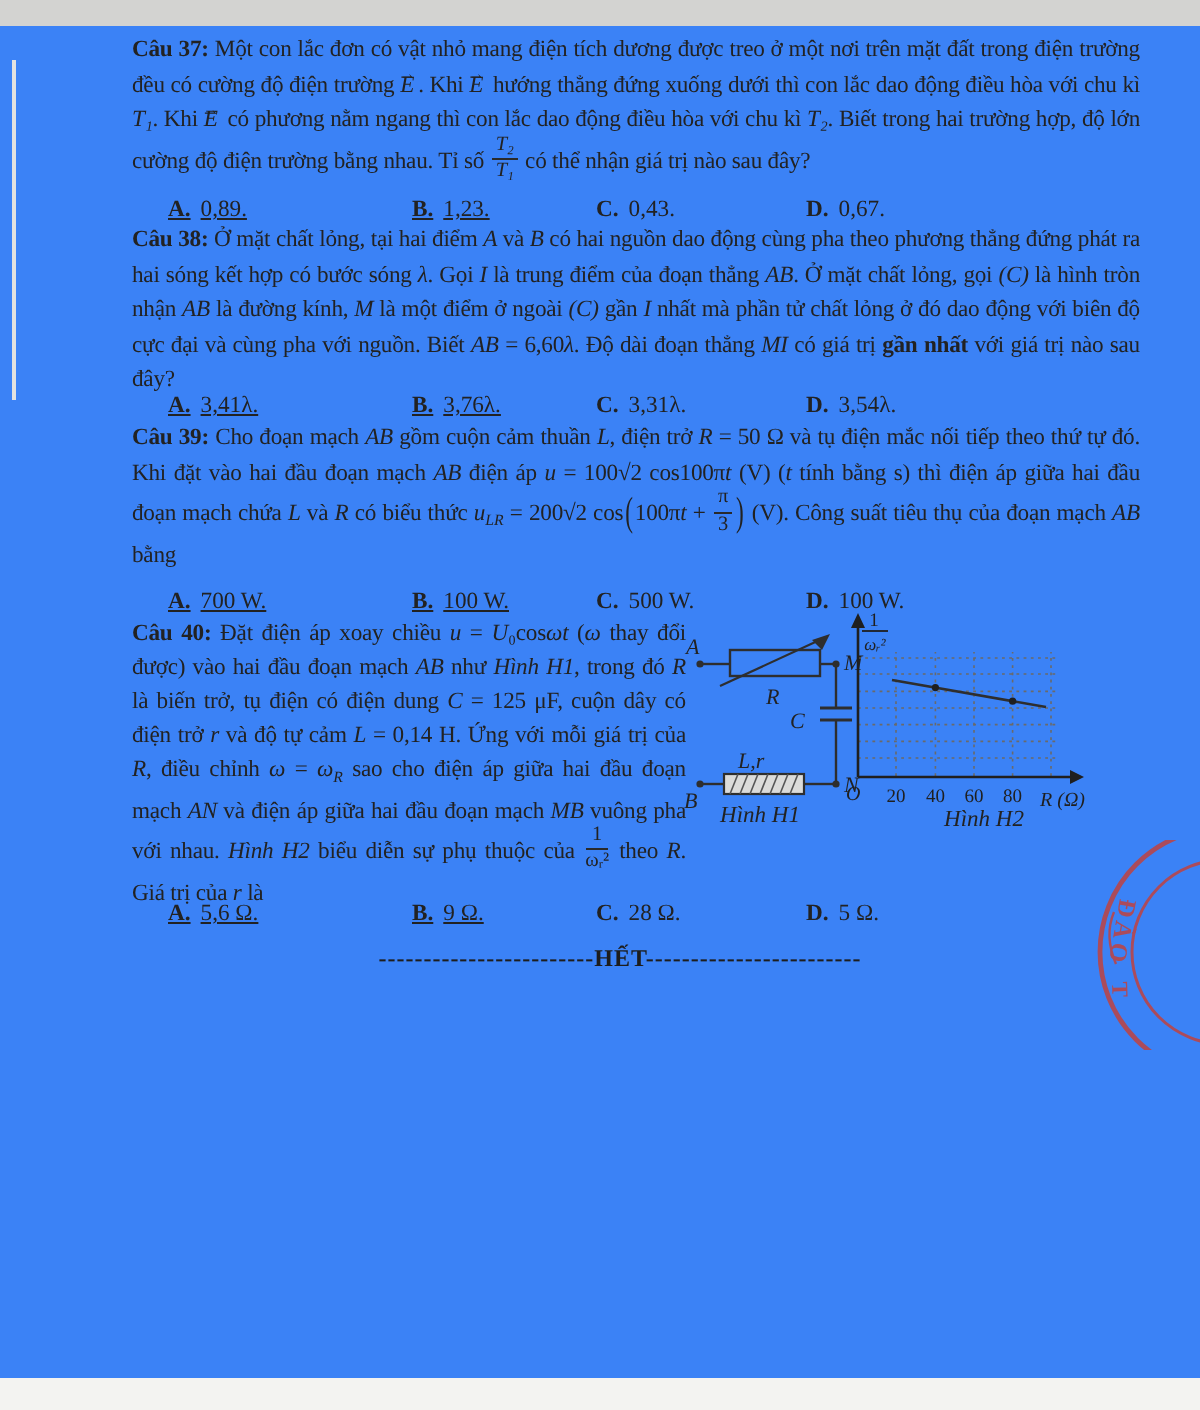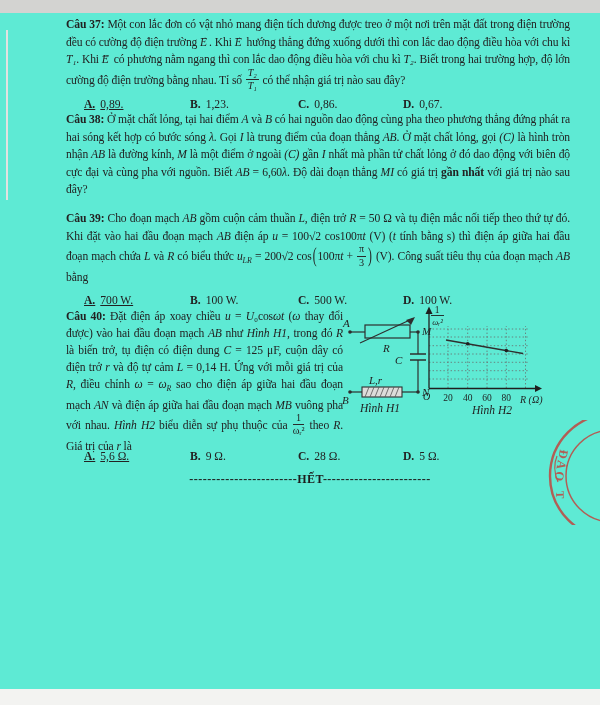--- a/index.html
+++ b/index.html
@@ -1,16 +1,16 @@
 <!DOCTYPE html>
 <html><head>
 <meta charset="utf-8">
 <style>
   html,body{margin:0;padding:0;background:#e9e9e7;}
-  .page{position:relative;width:600px;height:705px;background:#5eead4;overflow:hidden;
+  .page{position:relative;width:600px;height:705px;background:#3b82f6;overflow:hidden;
         font-family:"Liberation Serif","DejaVu Serif",serif;color:#222;}
   .scan-strip-top{position:absolute;left:0;top:0;width:600px;height:13px;background:#d3d3d1;}
   .scan-strip-bottom{position:absolute;left:0;bottom:0;width:600px;height:16px;background:#f3f3f1;}
   .scan-edge-left{position:absolute;left:6px;top:30px;width:2px;height:170px;background:#e2e2e0;}
   .para{position:absolute;left:66px;width:504px;text-align:justify;
         font-size:11.6px;line-height:17.5px;letter-spacing:-0.12px;}
   .para-narrow{width:277px;line-height:17px;}
   .b{font-weight:bold;}
   .i{font-style:italic;}
   .sub{font-size:0.68em;font-style:italic;vertical-align:-0.35em;letter-spacing:0;}
@@ -18,42 +18,48 @@
   .vec::after{content:"⇀";position:absolute;left:0.02em;top:-0.7em;font-size:0.66em;font-style:normal;}
   .frac{display:inline-block;text-align:center;vertical-align:middle;font-size:0.88em;
         line-height:1.05;transform:translateY(-1px);margin:0 1px;}
   .frac .fnum{display:block;border-bottom:1px solid #2a2a2a;padding:0 2px 1px;}
   .frac .fden{display:block;padding-top:1px;}
   .frac.i{font-style:italic;}
   .bigp{display:inline-block;transform:scaleY(1.75);vertical-align:middle;padding:0 1px;}
   .opts{position:absolute;left:66px;width:504px;height:16px;font-size:11.6px;}
   .opt{position:absolute;top:0;white-space:nowrap;}
   .opt .ol{font-weight:bold;margin-right:5px;}
-  .oA{left:18px;text-decoration:underline;} .oB{left:124px;} .oC{left:232px;} .oD{left:337px;}
+  .oA{left:18px;text-decoration:underline;} .oB{left:140px;text-decoration:underline;} .oC{left:232px;} .oD{left:337px;}
   .caption{position:absolute;font-style:italic;font-size:11.5px;text-align:center;}
   .het{position:absolute;left:15px;top:472px;width:590px;text-align:center;
        font-size:12px;font-weight:bold;letter-spacing:0.5px;color:#1d1d1d;}
   svg text{font-family:"Liberation Serif","DejaVu Serif",serif;}
 </style>
 </head>
 <body>
 
 <div class="page">
   <div class="scan-strip-top"></div>
   <div class="scan-edge-left"></div>
 
   <div class="para" style="top:16px;"><span class="b">Câu 37: </span><span>Một con lắc đơn có vật nhỏ mang điện tích dương được treo ở một nơi trên mặt đất trong điện trường đều có cường độ điện trường </span><span class="vec">E</span><span>. Khi </span><span class="vec">E</span><span> hướng thẳng đứng xuống dưới thì con lắc dao động điều hòa với chu kì </span><span class="i">T₁</span><span>. Khi </span><span class="vec">E</span><span> có phương nằm ngang thì con lắc dao động điều hòa với chu kì </span><span class="i">T₂</span><span>. Biết trong hai trường hợp, độ lớn cường độ điện trường bằng nhau. Tỉ số </span><span class="frac i"><span class="fnum">T₂</span><span class="fden">T₁</span></span><span> có thể nhận giá trị nào sau đây?</span></div>
   <div class="opts" style="top:98px;">
     <span class="opt oA"><span class="ol">A.</span><span>0,89.</span></span>
     <span class="opt oB"><span class="ol">B.</span><span>1,23.</span></span>
-    <span class="opt oC"><span class="ol">C.</span><span>0,86.</span></span>
+    <span class="opt oC"><span class="ol">C.</span><span>0,43.</span></span>
     <span class="opt oD"><span class="ol">D.</span><span>0,67.</span></span>
   </div>
 
   <div class="para" style="top:111px;"><span class="b">Câu 38: </span><span>Ở mặt chất lỏng, tại hai điểm </span><span class="i">A</span><span> và </span><span class="i">B</span><span> có hai nguồn dao động cùng pha theo phương thẳng đứng phát ra hai sóng kết hợp có bước sóng </span><span class="i">λ</span><span>. Gọi </span><span class="i">I</span><span> là trung điểm của đoạn thẳng </span><span class="i">AB</span><span>. Ở mặt chất lỏng, gọi </span><span class="i">(C)</span><span> là hình tròn nhận </span><span class="i">AB</span><span> là đường kính, </span><span class="i">M</span><span> là một điểm ở ngoài </span><span class="i">(C)</span><span> gần </span><span class="i">I</span><span> nhất mà phần tử chất lỏng ở đó dao động với biên độ cực đại và cùng pha với nguồn. Biết </span><span class="i">AB</span><span> = 6,60</span><span class="i">λ</span><span>. Độ dài đoạn thẳng </span><span class="i">MI</span><span> có giá trị </span><span class="b">gần nhất</span><span> với giá trị nào sau đây?</span></div>
+  <div class="opts" style="top:196px;">
+    <span class="opt oA"><span class="ol">A.</span><span>3,41λ.</span></span>
+    <span class="opt oB"><span class="ol">B.</span><span>3,76λ.</span></span>
+    <span class="opt oC"><span class="ol">C.</span><span>3,31λ.</span></span>
+    <span class="opt oD"><span class="ol">D.</span><span>3,54λ.</span></span>
+  </div>
 
   <div class="para" style="top:210px;"><span class="b">Câu 39: </span><span>Cho đoạn mạch </span><span class="i">AB</span><span> gồm cuộn cảm thuần </span><span class="i">L</span><span>, điện trở </span><span class="i">R</span><span> = 50 Ω và tụ điện mắc nối tiếp theo thứ tự đó. Khi đặt vào hai đầu đoạn mạch </span><span class="i">AB</span><span> điện áp </span><span class="i">u</span><span> = 100√2 cos100π</span><span class="i">t</span><span> (V) (</span><span class="i">t</span><span> tính bằng s) thì điện áp giữa hai đầu đoạn mạch chứa </span><span class="i">L</span><span> và </span><span class="i">R</span><span> có biểu thức </span><span class="i">u</span><span class="sub">LR</span><span> = 200√2 cos</span><span class="bigp">(</span><span>100π</span><span class="i">t</span><span> + </span><span class="frac"><span class="fnum">π</span><span class="fden">3</span></span><span class="bigp">)</span><span> (V). Công suất tiêu thụ của đoạn mạch </span><span class="i">AB</span><span> bằng</span></div>
   <div class="opts" style="top:294px;">
     <span class="opt oA"><span class="ol">A.</span><span>700 W.</span></span>
     <span class="opt oB"><span class="ol">B.</span><span>100 W.</span></span>
     <span class="opt oC"><span class="ol">C.</span><span>500 W.</span></span>
     <span class="opt oD"><span class="ol">D.</span><span>100 W.</span></span>
   </div>
 
   <div class="para para-narrow" style="top:308px;"><span class="b">Câu 40: </span><span>Đặt điện áp xoay chiều </span><span class="i">u</span><span> = </span><span class="i">U</span><span>₀</span><span>cos</span><span class="i">ωt</span><span> (</span><span class="i">ω</span><span> thay đổi được) vào hai đầu đoạn mạch </span><span class="i">AB</span><span> như </span><span class="i">Hình H1</span><span>, trong đó </span><span class="i">R</span><span> là biến trở, tụ điện có điện dung </span><span class="i">C</span><span> = 125 μF, cuộn dây có điện trở </span><span class="i">r</span><span> và độ tự cảm </span><span class="i">L</span><span> = 0,14 H. Ứng với mỗi giá trị của </span><span class="i">R</span><span>, điều chỉnh </span><span class="i">ω</span><span> = </span><span class="i">ω</span><span class="sub">R</span><span> sao cho điện áp giữa hai đầu đoạn mạch </span><span class="i">AN</span><span> và điện áp giữa hai đầu đoạn mạch </span><span class="i">MB</span><span> vuông pha với nhau. </span><span class="i">Hình H2</span><span> biểu diễn sự phụ thuộc của </span><span class="frac"><span class="fnum">1</span><span class="fden">ωᵣ²</span></span><span> theo </span><span class="i">R</span><span>. Giá trị của </span><span class="i">r</span><span> là</span></div>

